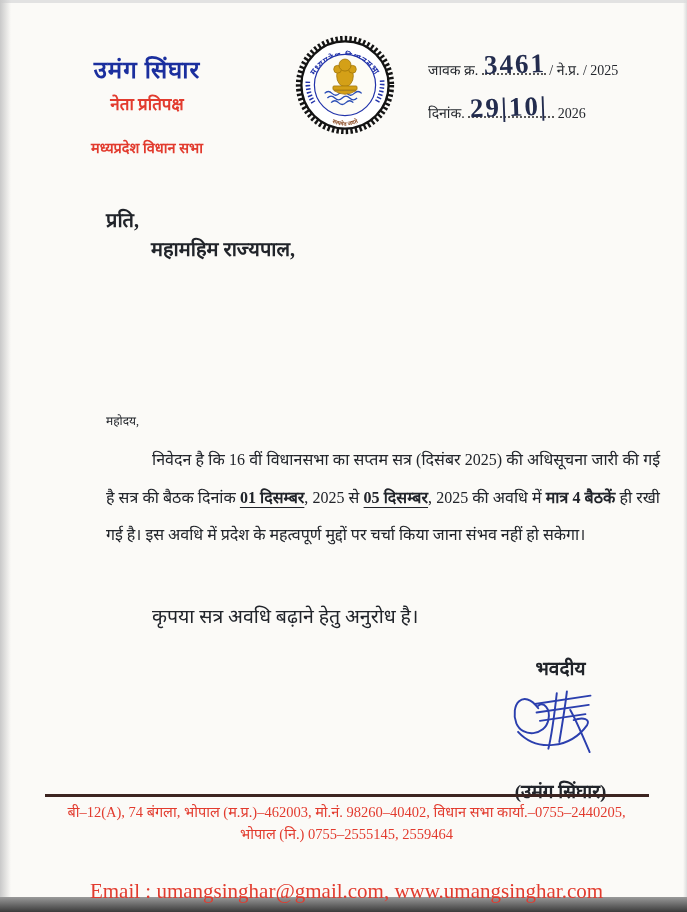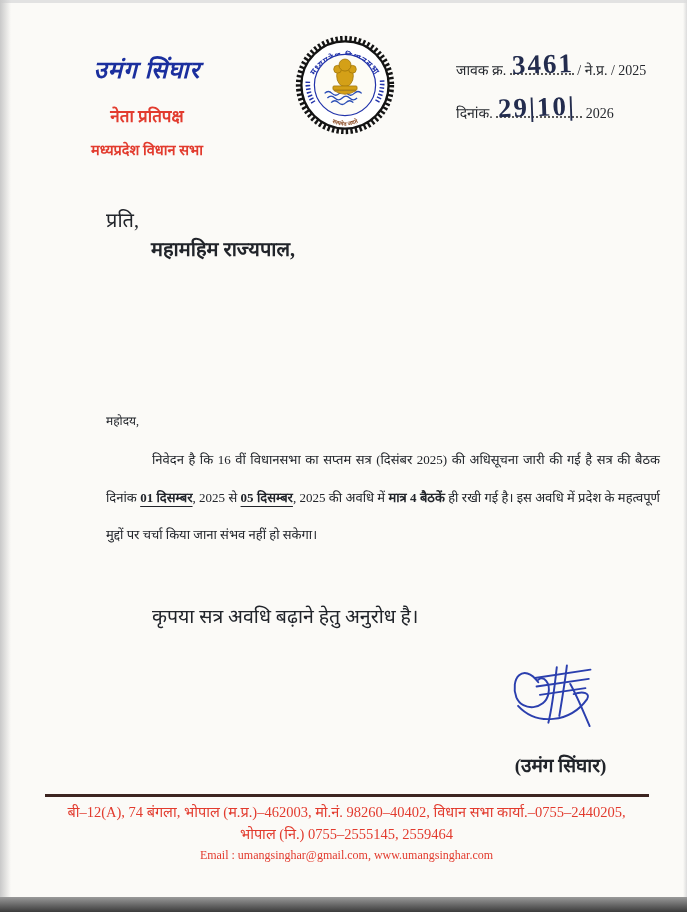--- a/index.html
+++ b/index.html
@@ -26,64 +26,64 @@
   .edge-left{position:absolute;left:0;top:0;bottom:0;width:11px;
     background:linear-gradient(to right,#c9c9c9,rgba(201,201,201,0));}
   .edge-top{position:absolute;top:0;left:0;right:0;height:3px;background:#e2e2e2;}
   .edge-bottom{position:absolute;bottom:0;left:0;right:0;height:15px;
     background:linear-gradient(#9a9a9a,#3b3b3b);}
   .edge-right{position:absolute;right:0;top:0;bottom:0;width:4px;
     background:linear-gradient(to left,#dcdcdc,rgba(220,220,220,0));}
 
   
   .sender{position:absolute;left:52px;top:52px;width:190px;text-align:center;}
-  .sender-name{font-size:24px;font-weight:bold;color:var(--brand-blue);letter-spacing:1px;font-style:italic;}
-  .sender-title{font-size:17px;font-weight:bold;color:var(--brand-red);margin-top:19px;}
-  .sender-org{font-size:14.5px;font-weight:bold;color:var(--brand-red);margin-top:12px;}
+  .sender-name{font-size:24px;font-weight:bold;color:var(--brand-blue);letter-spacing:1px;}
+  .sender-title{font-size:17px;font-weight:bold;color:var(--brand-red);margin-top:7px;}
+  .sender-org{font-size:14.5px;font-weight:bold;color:var(--brand-red);margin-top:22px;}
 
   .seal{position:absolute;left:294px;top:34px;width:102px;height:102px;}
 
   .refs{position:absolute;left:428px;top:60px;font-size:14px;color:#25282e;}
-  .ref-row{position:relative;margin-bottom:24px;white-space:nowrap;margin-left:28px;}
+  .ref-row{position:relative;margin-bottom:24px;white-space:nowrap;}
   .dots{display:inline-block;position:relative;border-bottom:2px dotted #5a5a5a;vertical-align:baseline;}
   .dots-outward{width:64px;}
   .dots-date{width:86px;}
   .handwrite{position:absolute;left:2px;top:-24px;font-size:27px;font-weight:600;
     color:var(--handwriting);transform:rotate(-2deg);letter-spacing:2px;white-space:nowrap;}
 
   
   .recipient{position:absolute;left:106px;top:206px;font-size:20px;line-height:29px;}
-  .to-label{font-weight:400;}
+  .to-label{font-weight:700;}
   .recipient-lines{padding-left:45px;font-weight:bold;}
 
   .subject{position:absolute;left:106px;top:330px;width:554px;
     font-size:19.5px;font-weight:bold;line-height:31px;
     padding-left:47px;text-indent:-47px;}
 
   .salutation{position:absolute;left:106px;top:412px;font-size:12px;}
 
   .para1{position:absolute;left:106px;top:441px;width:554px;
-    font-size:13px;line-height:37.5px;text-align:justify;text-indent:46px;}
+    font-size:16px;line-height:37.5px;text-align:justify;text-indent:46px;}
   .para1 .b{font-weight:bold;}
   .para1 .u{text-decoration:underline;text-underline-offset:4px;}
 
   .para2{position:absolute;left:106px;top:602px;width:554px;
     font-size:19.5px;text-indent:46px;}
 
   .closing{position:absolute;left:478px;top:655px;width:165px;text-align:center;}
   .valediction{font-size:19px;font-weight:600;}
   .signature{display:block;margin:2px auto 0;}
   .signatory{font-size:19px;font-weight:bold;margin-top:15px;}
 
   
   .footer-rule{position:absolute;left:45px;right:38px;top:794px;height:2.5px;
     background:var(--rule);}
   .page-footer{position:absolute;left:32px;right:26px;top:802px;text-align:center;
     color:var(--brand-red);font-size:14.5px;line-height:21.5px;}
-  .footer-email{font-size:12px;}
+  .footer-email{font-size:21px;margin-top:36px;}
 </style>
 </head>
 <body>
 
 <div id="page">
 
   <div class="edge-top"></div>
   <div class="edge-left"></div>
   <div class="edge-right"></div>
   <div class="edge-bottom"></div>
@@ -145,20 +145,21 @@
     </div>
   </div>
 
 
   <div class="salutation">महोदय,</div>
 
   <div class="para1"><span>निवेदन है कि 16 वीं विधानसभा का सप्तम सत्र (दिसंबर 2025) की अधिसूचना जारी की गई है सत्र की बैठक दिनांक </span><span class="b u">01 दिसम्बर</span><span>, 2025 से </span><span class="b u">05 दिसम्बर</span><span>, 2025 की अवधि में </span><span class="b">मात्र 4 बैठकें</span><span> ही रखी गई है। इस अवधि में प्रदेश के महत्वपूर्ण मुद्दों पर चर्चा किया जाना संभव नहीं हो सकेगा।</span></div>
   <div class="para2">कृपया सत्र अवधि बढ़ाने हेतु अनुरोध है।</div>
 
   <div class="closing">
+    <div class="valediction">भवदीय</div>
     <svg class="signature" viewBox="0 0 130 95" width="112" height="80">
       <g fill="none" stroke="var(--signature-blue)" stroke-width="2.3" stroke-linecap="round">
         <path d="M38 30 C20 6, 4 26, 12 48 C19 65, 46 63, 50 44 C53 30, 44 22, 38 27"></path>
         <path d="M60 12 C58 30, 54 62, 50 78"></path>
         <path d="M72 10 C70 28, 66 52, 63 70"></path>
         <path d="M34 25 L100 15"></path>
         <path d="M36 35 L98 26"></path>
         <path d="M40 45 L94 37"></path>
         <path d="M14 58 C36 82, 76 78, 96 50 C100 43, 92 40, 80 44"></path>
         <path d="M76 32 C84 46, 92 66, 99 82"></path>

